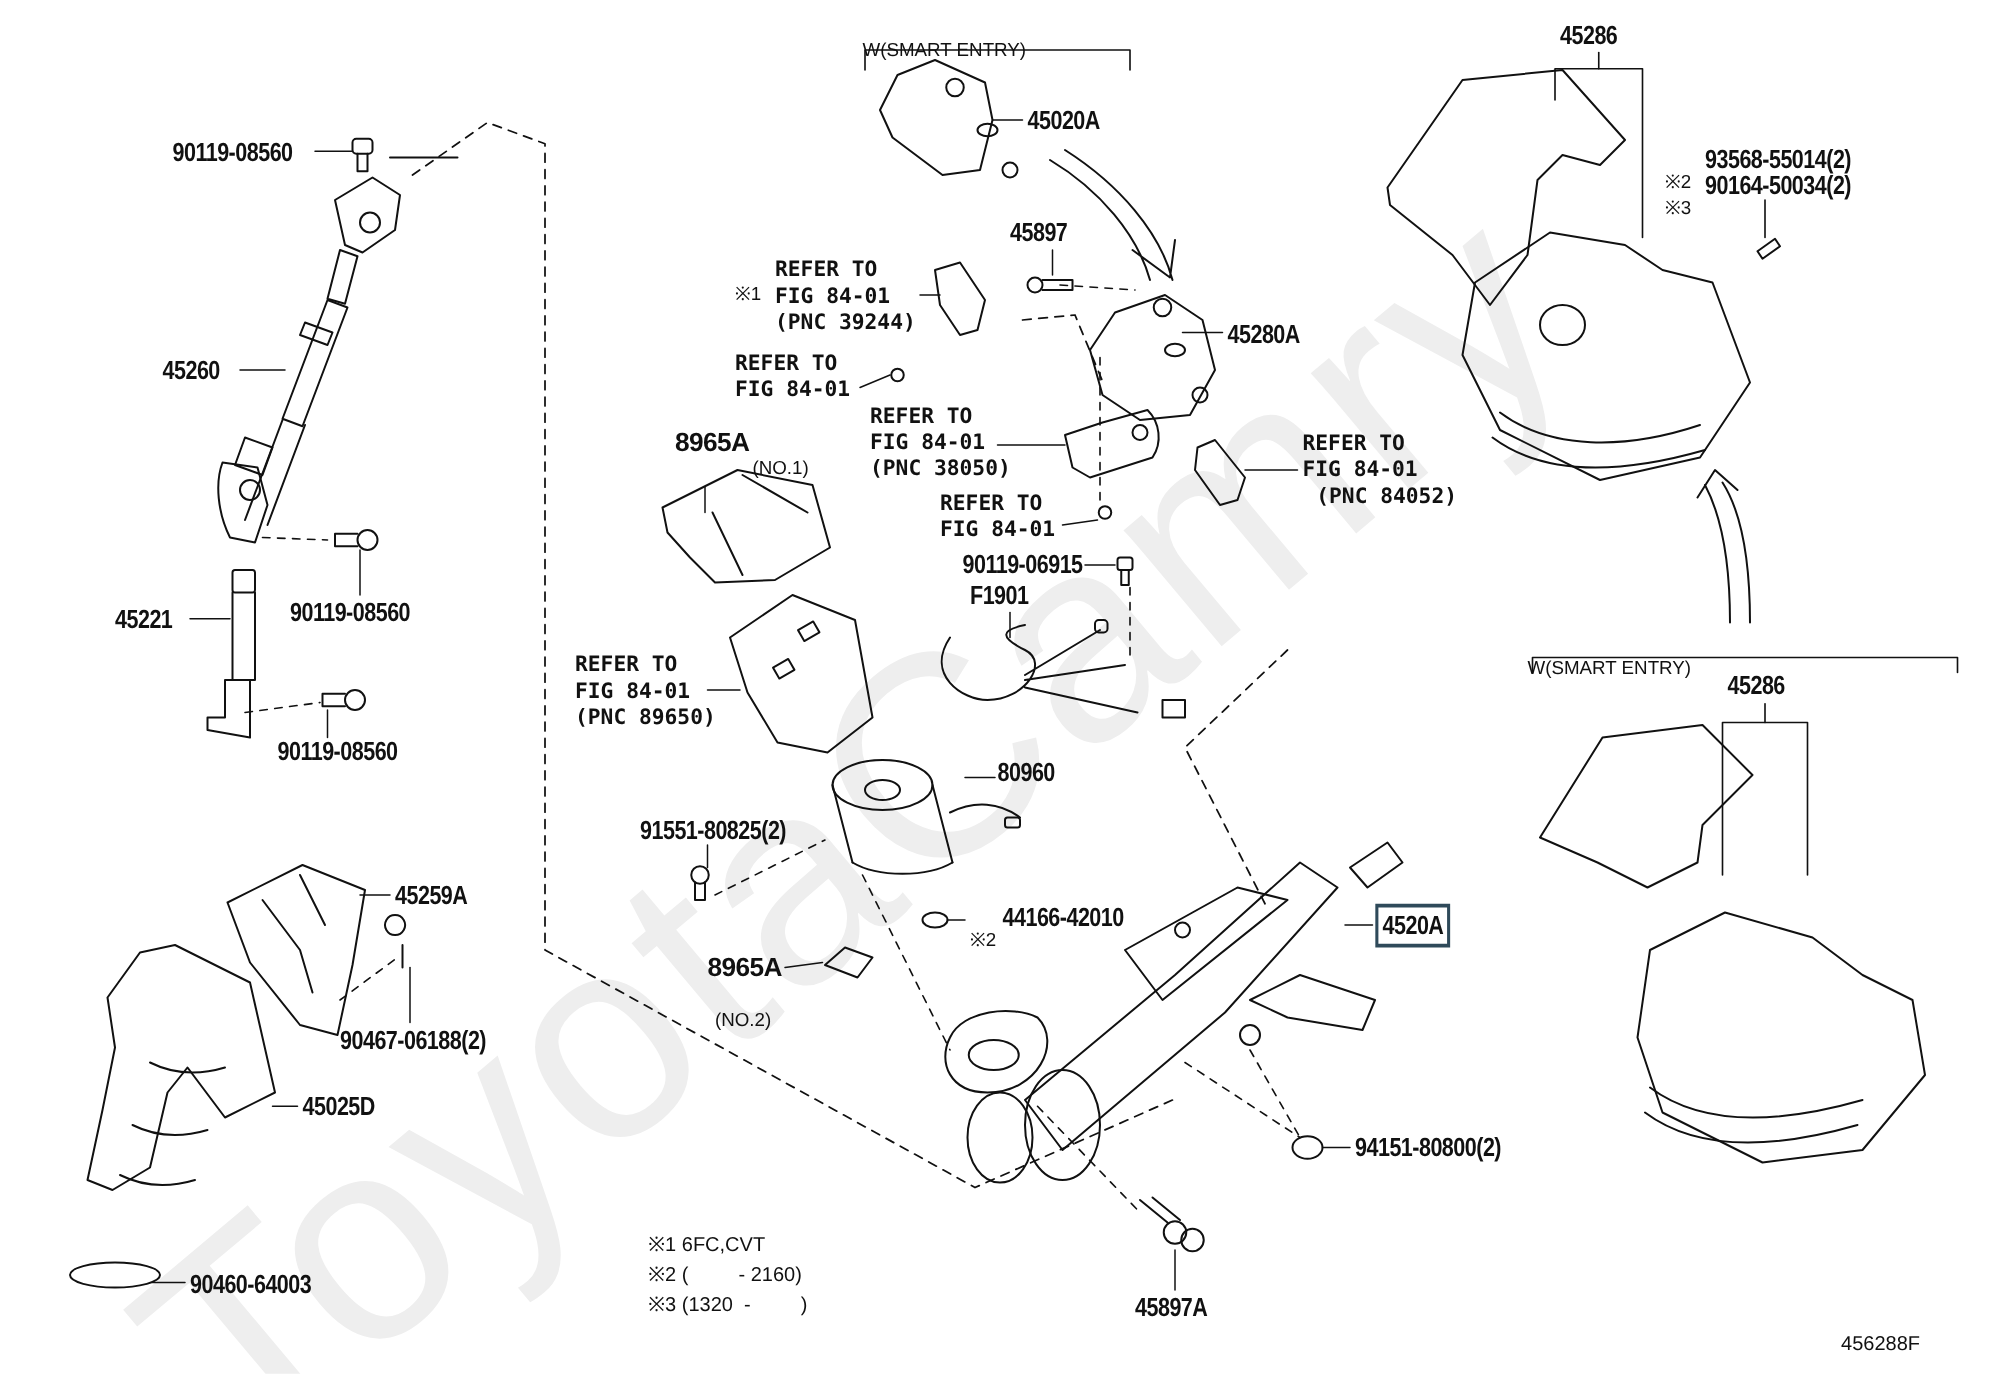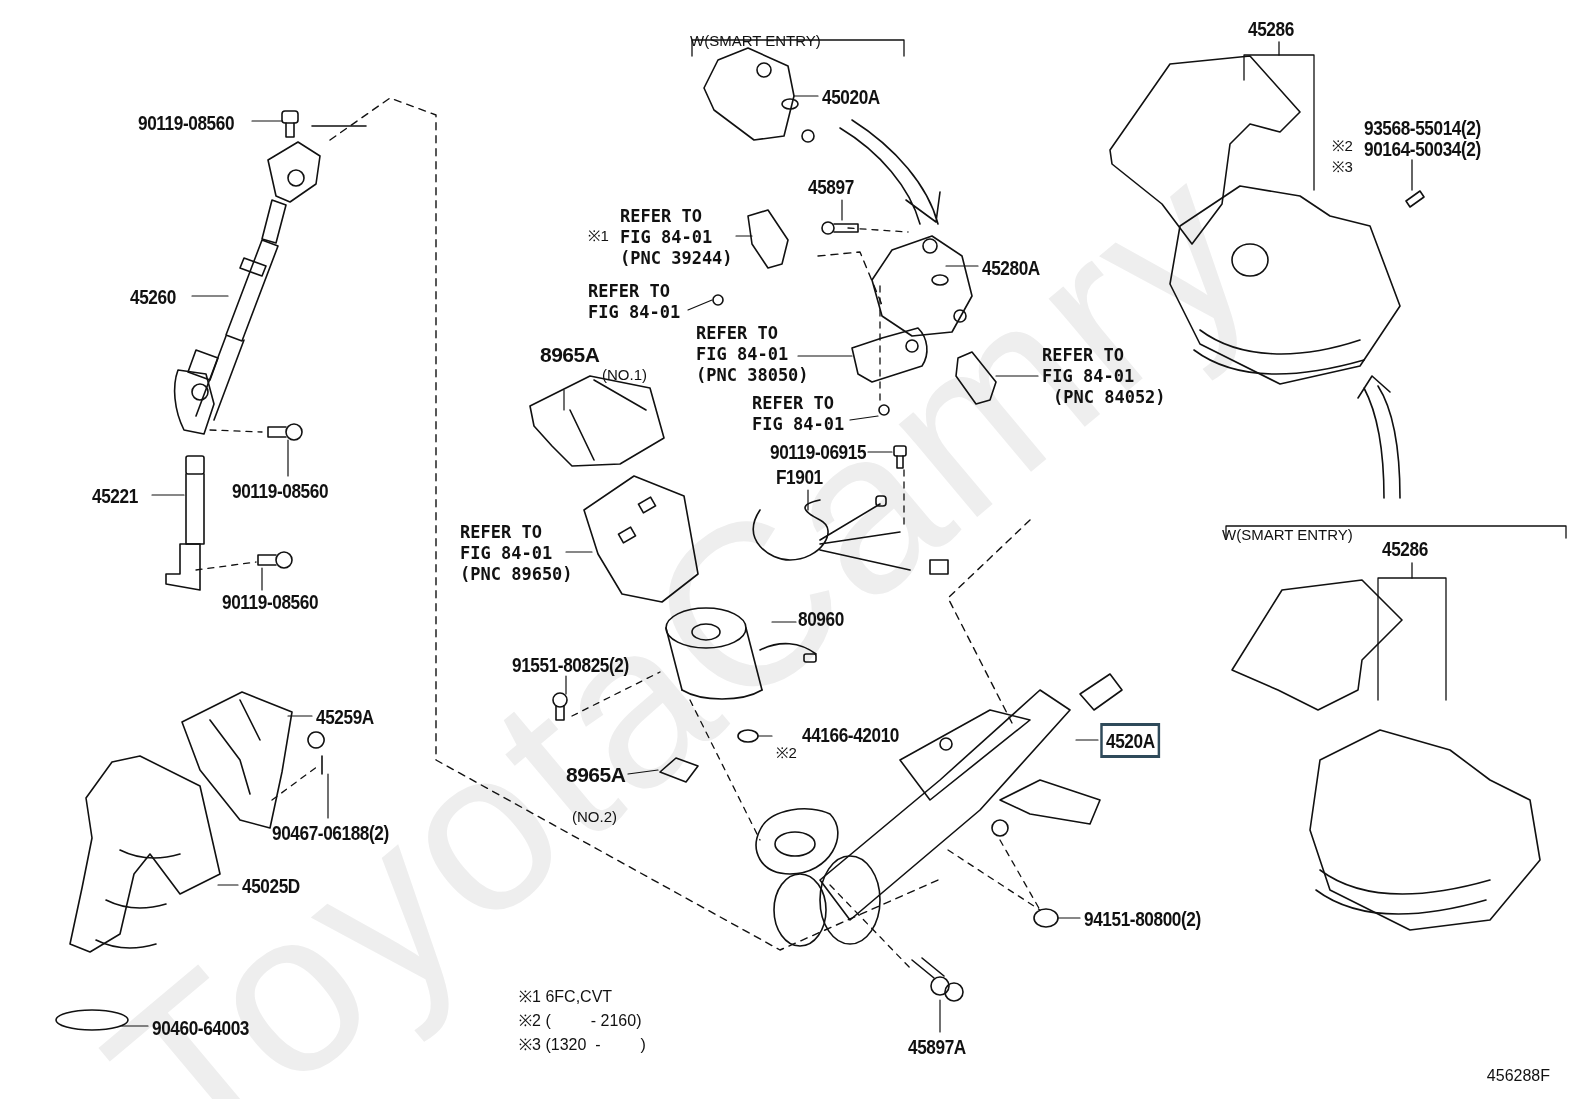--- a/index.html
+++ b/index.html
@@ -12,21 +12,21 @@
   .sm  { position: absolute; white-space: pre; font-family: "DejaVu Sans Mono", monospace;
          font-weight: bold; font-size: 17px; line-height: 21px; color: #111; }
   .thin { position: absolute; white-space: pre; font-family: "Liberation Sans", sans-serif;
           font-size: 15px; line-height: 1; color: #111; margin-top: 19px; }
   .note { position: absolute; white-space: pre; font-family: "Liberation Sans", sans-serif;
           font-size: 16px; line-height: 26px; color: #111; }
   .boxed { outline: 3px solid #2f4a5a; outline-offset: 4px; }
   .wm { position: absolute; font-family: "Liberation Sans", sans-serif; font-size: 230px;
         color: #eeeeee; transform: rotate(-40deg); transform-origin: left top; white-space: nowrap;
         left: 60px; top: 1010px; letter-spacing: 4px; }
-  .fig { position: absolute; right: 42px; bottom: 14px; font-family: "Liberation Sans", sans-serif;
+  .fig { position: absolute; right: 56px; bottom: 14px; font-family: "Liberation Sans", sans-serif;
          font-size: 16px; color: #111; text-align: center; }
 </style>
 </head>
 <body>
 
 <div id="diagram">
 
   <div class="wm">ToyotaCamry</div>
 
   <svg width="1592" height="1099" style="position:absolute;left:0;top:0" fill="none" stroke="#111" stroke-width="1.6" stroke-linejoin="round" stroke-linecap="round">

